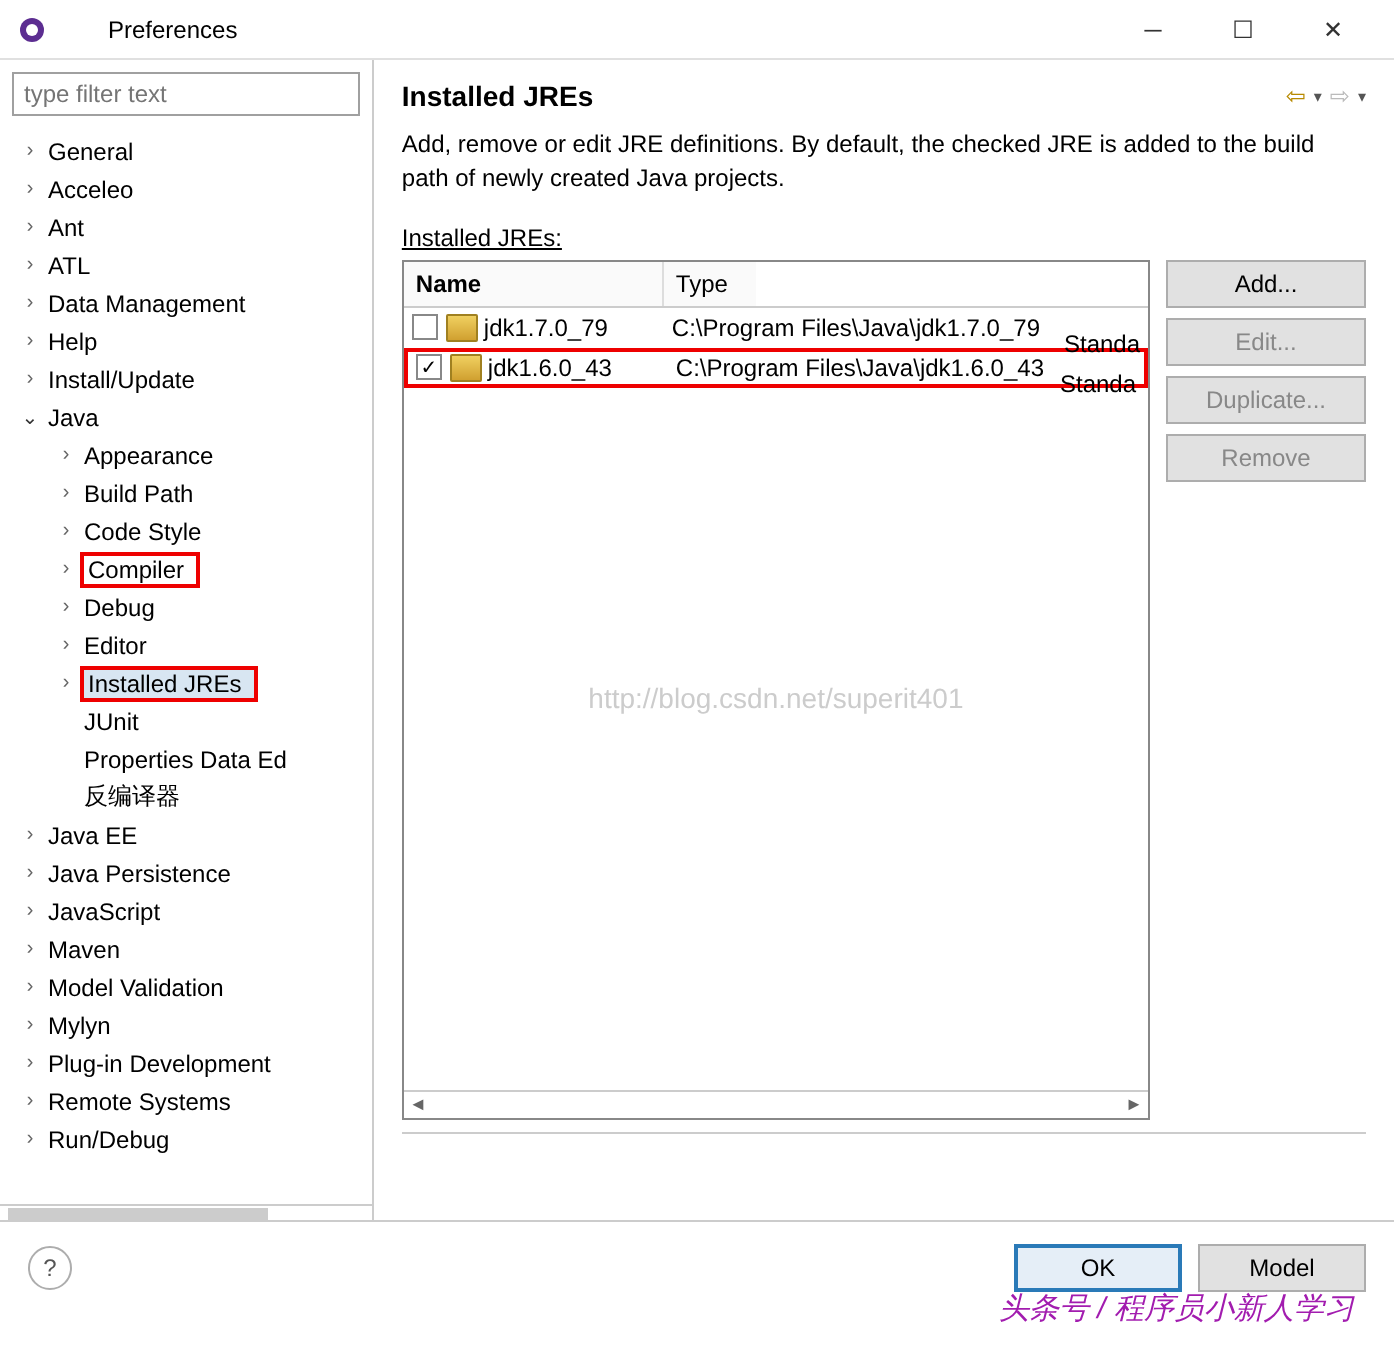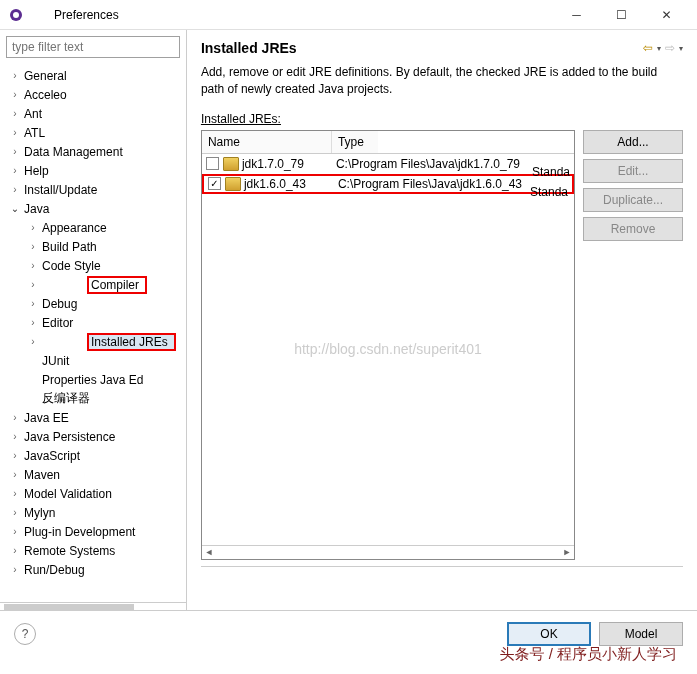--- a/index.html
+++ b/index.html
@@ -16,40 +16,40 @@
 .sidebar { width: 191px; border-right: 1px solid #ccc; display: flex; flex-direction: column; }
 .filter { margin: 6px; padding: 3px 5px; border: 1px solid #a0a0a0; color: #b91c1c; background: #fff; }
 .tree { flex: 1; overflow: hidden; padding: 2px 0; }
 .tree-scroll { height: 8px; border-top: 1px solid #ccc; display: flex; align-items: center; }
 .tree-scroll .thumb { width: 130px; height: 6px; background: #ccc; margin-left: 4px; }
 
 .tree-item { display: flex; align-items: center; height: 19px; padding-left: 4px; cursor: default; white-space: nowrap; }
 .tree-item .arrow { width: 14px; text-align: center; color: #666; font-size: 10px; }
 .tree-item .arrow.open { color: #333; }
 .tree-item .label { padding: 1px 2px; }
-.tree-item.hl .label { border: 2px solid #e00; padding: 0px 6px 0px 2px; margin-left: 47px; }
+.tree-item.hl .label { border: 2px solid #e00; padding: 0px 6px 0px 2px; }
 .tree-item.sel .label { background: #d8e6f2; }
 .lvl1 { padding-left: 8px; }
 .lvl2 { padding-left: 26px; }
 
 .content { flex: 1; padding: 10px 14px 8px 14px; display: flex; flex-direction: column; position: relative; }
 .content-header { display: flex; align-items: center; margin-bottom: 8px; }
 .content-header h2 { font-size: 14px; font-weight: 600; flex: 1; }
 .nav-arrows { display: flex; gap: 4px; align-items: center; }
 .nav-arrows span { font-size: 12px; color: #b88a00; }
 .nav-arrows .dd { color: #555; font-size: 8px; }
 
 .desc { margin-bottom: 14px; line-height: 1.4; }
 .list-label { margin-bottom: 4px; text-decoration: underline; }
 
 .table-area { display: flex; gap: 8px; }
 .table-wrap { flex: 1; border: 1px solid #888; display: flex; flex-direction: column; height: 430px; }
 .table-head { display: flex; background: #fff; border-bottom: 1px solid #ccc; }
 .th { padding: 4px 6px; border-right: 1px solid #ddd; background: #fafafa; }
-.th.name { width: 130px; }
+.th.name { width: 130px; font-weight: bold; }
 .th.loc { flex: 1; }
 .th.type { width: 46px; border-right: none; }
 .table-body { flex: 1; position: relative; }
 .tr { display: flex; height: 20px; align-items: center; }
 .tr.hl { border: 2px solid #e00; }
 .td { padding: 0 4px; display: flex; align-items: center; white-space: nowrap; overflow: hidden; }
 .td.name { width: 130px; }
 .td.loc { flex: 1; }
 .td.type { width: 46px; margin-top: 16px; }
 .chk { width: 13px; height: 13px; border: 1px solid #888; margin-right: 4px; display: inline-flex; align-items: center; justify-content: center; font-size: 10px; }
@@ -64,21 +64,21 @@
 .btn.disabled { color: #888; }
 
 .divider { height: 1px; background: #ccc; margin: 6px 0 0 0; }
 
 .footer { height: 46px; border-top: 1px solid #ccc; display: flex; align-items: center; padding: 0 14px; }
 .help-icon { width: 22px; height: 22px; border: 1px solid #adadad; border-radius: 50%; display: flex; align-items: center; justify-content: center; color: #555; }
 .footer .spacer { flex: 1; }
 .footer .btn { width: 84px; margin-left: 8px; }
 .footer .btn.primary { border: 2px solid #2a7ab8; background: #e5eef7; line-height: 20px; }
 
-.caption { position: absolute; bottom: 10px; right: 20px; color: #7f1d1d; font-size: 15px; pointer-events: none; }
+.caption { position: absolute; bottom: 10px; right: 20px; color: #a21caf; font-size: 15px; font-style: italic; pointer-events: none; }
 </style>
 </head>
 <body>
 
 <div class="titlebar">
   <span class="icon">
     <svg width="16" height="16">
         <circle cx="8" cy="8" r="6" fill="#5c2d91"></circle>
         <circle cx="8" cy="8" r="3" fill="#fff"></circle>
       </svg>
@@ -154,21 +154,21 @@
         <div class="tree-item lvl2 hl sel">
           <span class="arrow">›</span>
           <span class="label">Installed JREs</span>
         </div>
         <div class="tree-item lvl2">
           <span class="arrow"></span>
           <span class="label">JUnit</span>
         </div>
         <div class="tree-item lvl2">
           <span class="arrow"></span>
-          <span class="label">Properties Java Ed</span>
+          <span class="label">Properties Data Ed</span>
         </div>
         <div class="tree-item lvl2">
           <span class="arrow"></span>
           <span class="label">反编译器</span>
         </div>
         <div class="tree-item lvl1">
           <span class="arrow">›</span>
           <span class="label">Java EE</span>
         </div>
         <div class="tree-item lvl1">

